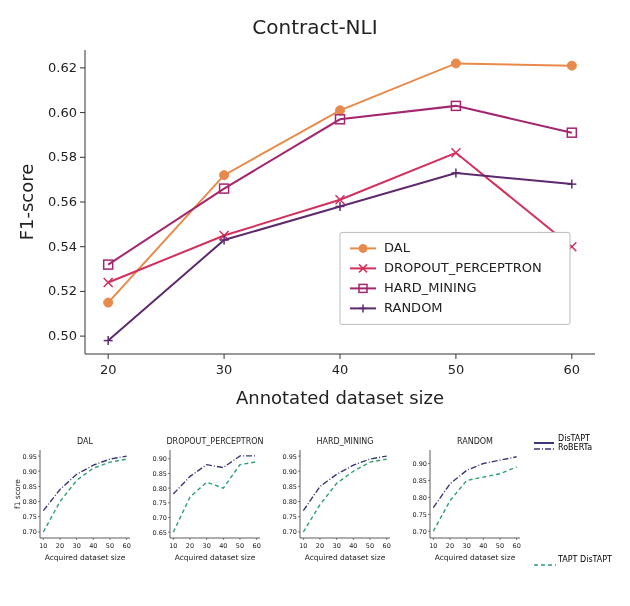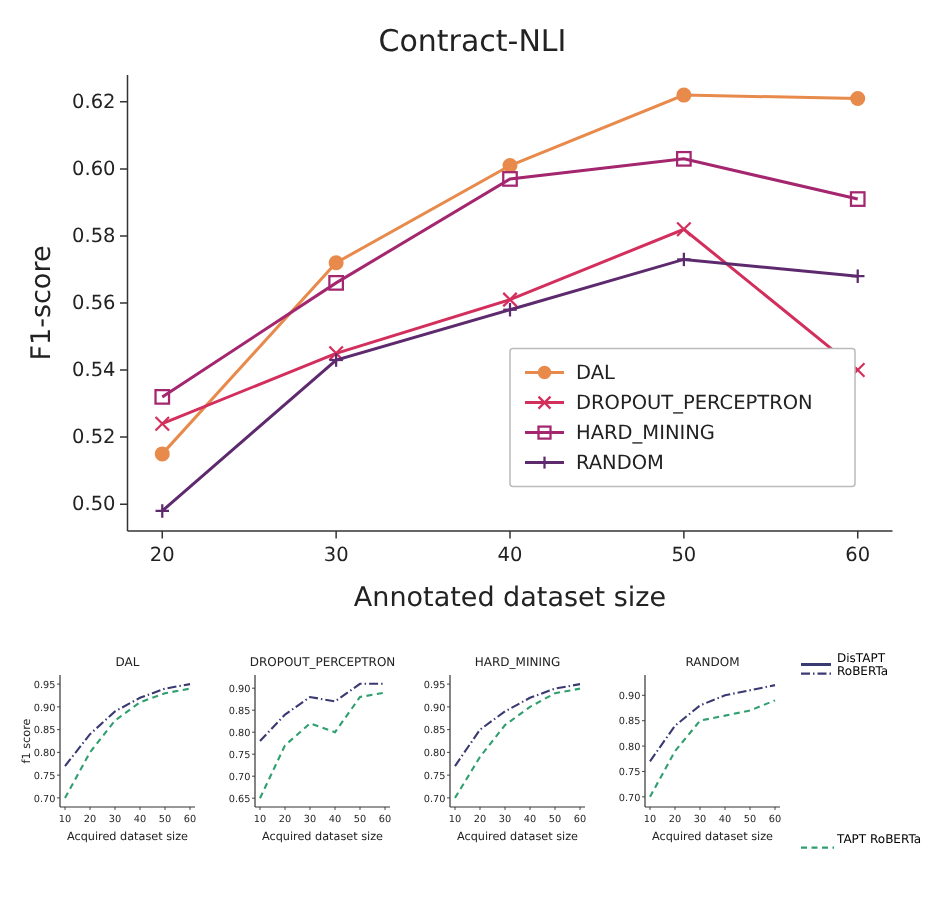--- a/index.html
+++ b/index.html
@@ -278,16 +278,16 @@
           </svg>
       </span>
       <span>DisTAPT RoBERTa</span>
     </div>
     <div class="row">
       <span class="swatch">
         <svg width="22" height="4">
             <line x1="0" y1="2" x2="22" y2="2" stroke="#2f9f6f" stroke-width="1.5" stroke-dasharray="4 3"></line>
           </svg>
       </span>
-      <span>TAPT RoBERTa</span>
+      <span>TAPT DisTAPT</span>
     </div>
   </div>
 </div>
 
 </body></html>

